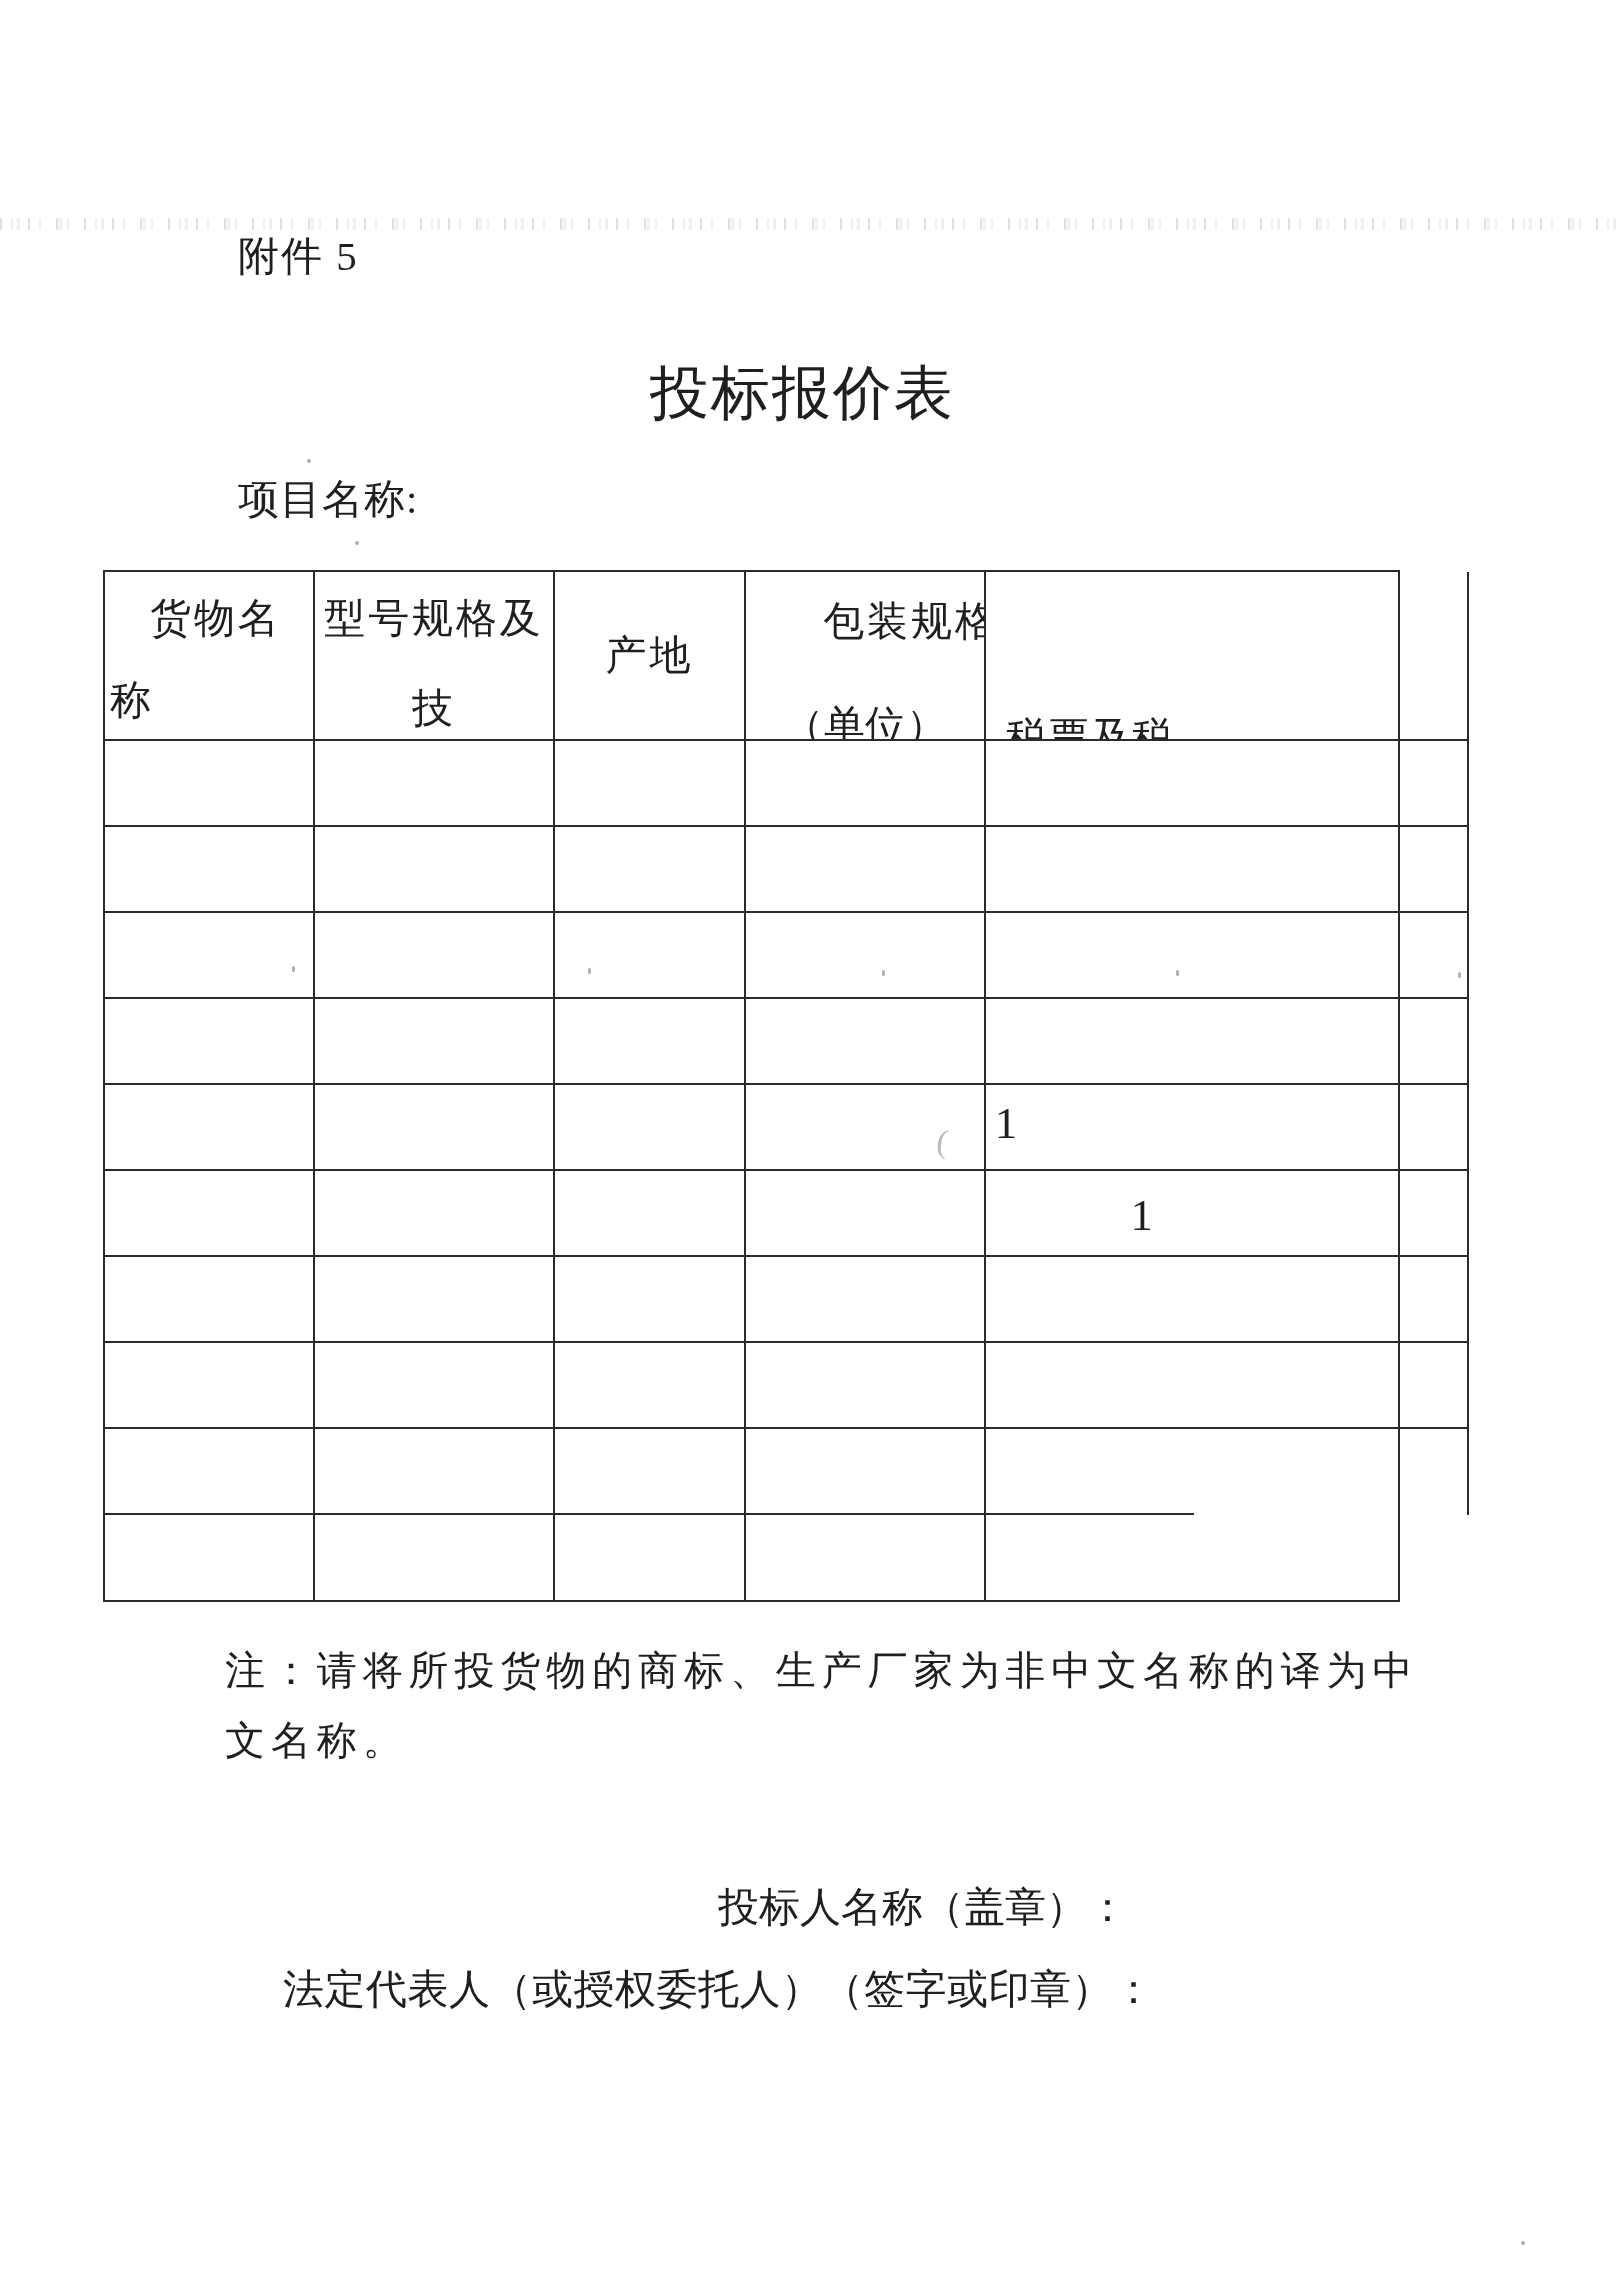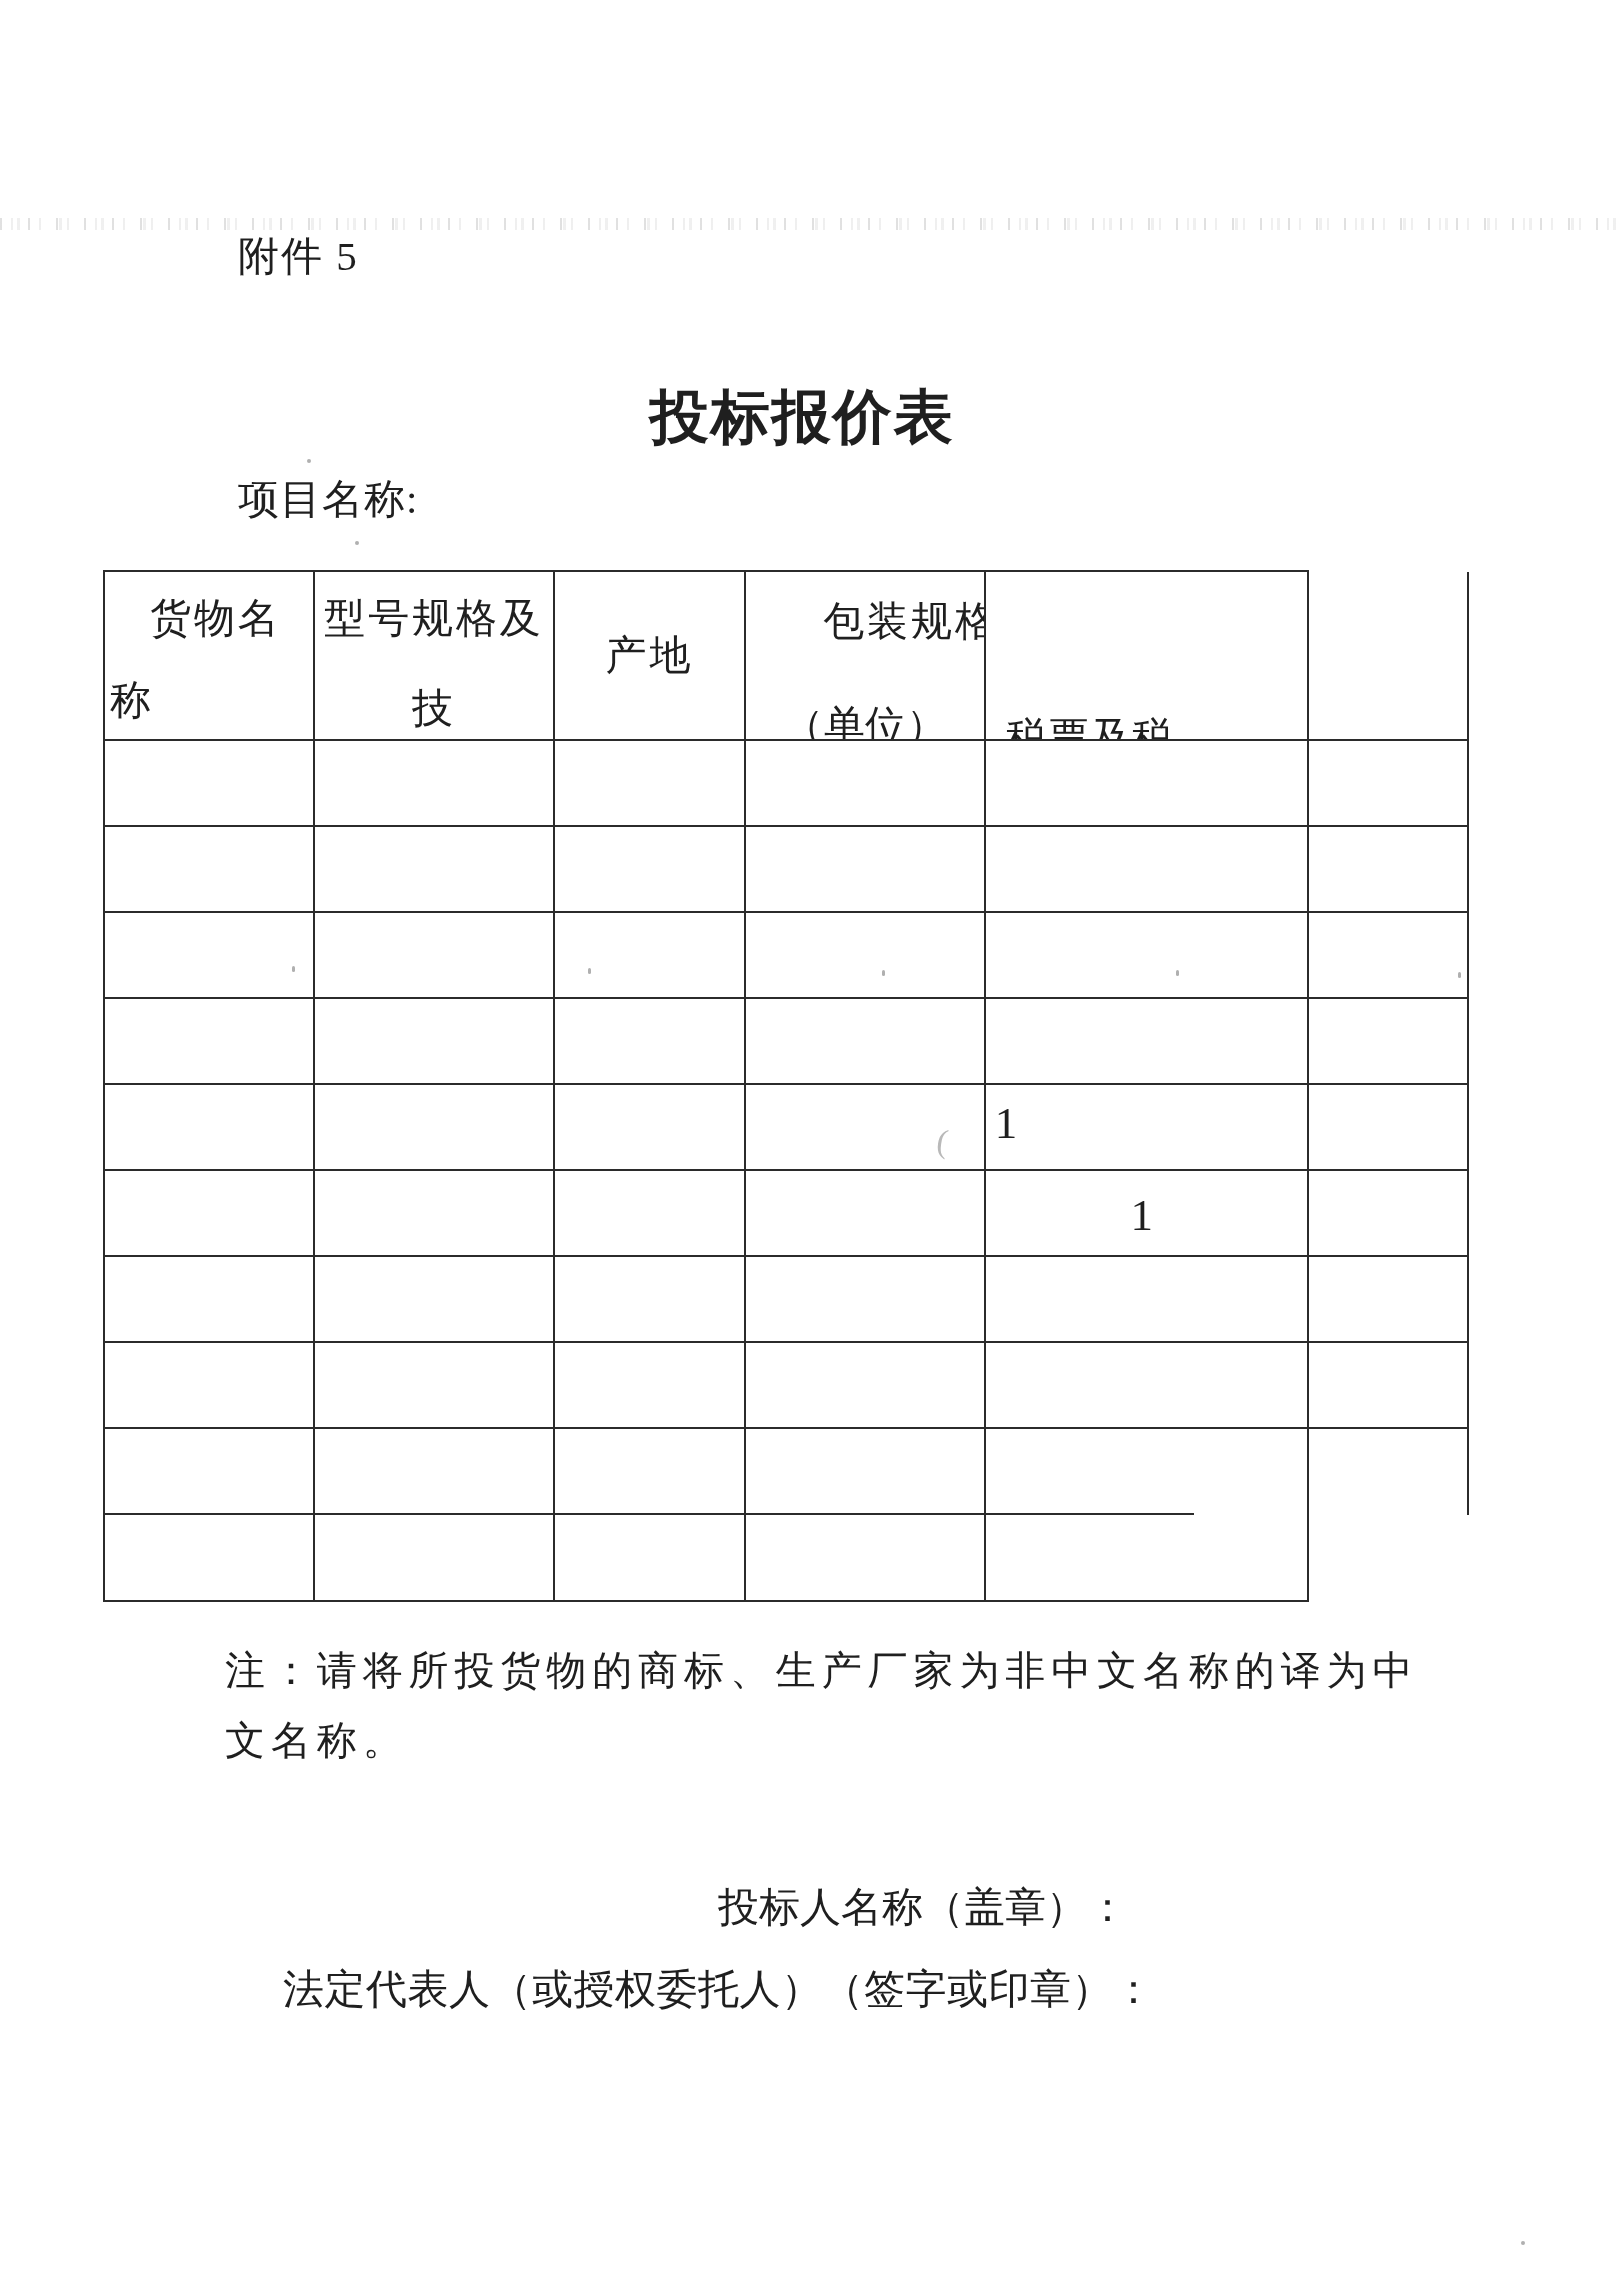--- a/index.html
+++ b/index.html
@@ -25,28 +25,28 @@
       repeating-linear-gradient(90deg,
         rgba(110,110,110,.28) 0 2px, transparent 2px 10.8px,
         rgba(140,140,140,.18) 10.8px 12.7px, transparent 12.7px 28px),
       repeating-linear-gradient(90deg,
         transparent 0 16.7px, rgba(120,120,120,.15) 16.7px 19.6px, transparent 19.6px 42px);
     filter:blur(0.6px);
     opacity:.75;
   }
 
   .attachment-label{left:238px;top:229px;font-size:41px;letter-spacing:2px;}
-  .doc-title{left:0;top:378px;width:1620px;text-align:center;
-    font-size:59px;font-weight:bold;letter-spacing:2px;padding-right:15.7px;box-sizing:border-box;}
+  .doc-title{left:0;top:354px;width:1620px;text-align:center;
+    font-size:59px;font-weight:normal;letter-spacing:2px;padding-right:15.7px;box-sizing:border-box;}
   .project-label{left:238px;top:472px;font-size:41px;letter-spacing:1px;}
 
   
   .quote-table{
     left:103px;top:570px;
-    width:1206px;height:1032px;
+    width:1297px;height:1032px;
     box-sizing:border-box;
     border:2.9px solid var(--line);
     display:grid;
     grid-template-columns:210px 240px 191px 240px 208px 275px;
     grid-template-rows:169px repeat(10, 86px);
   }
   .cell{
     position:relative;
     box-sizing:border-box;
     border-right:2px solid var(--line);

